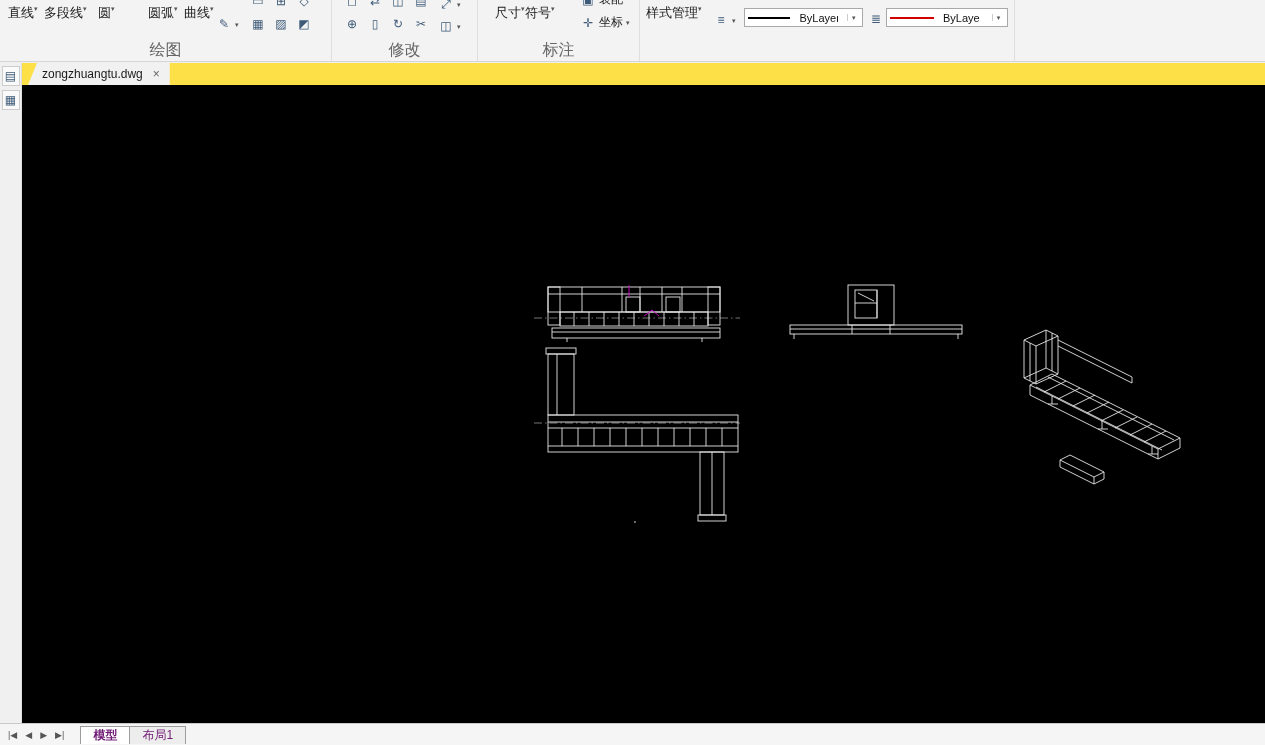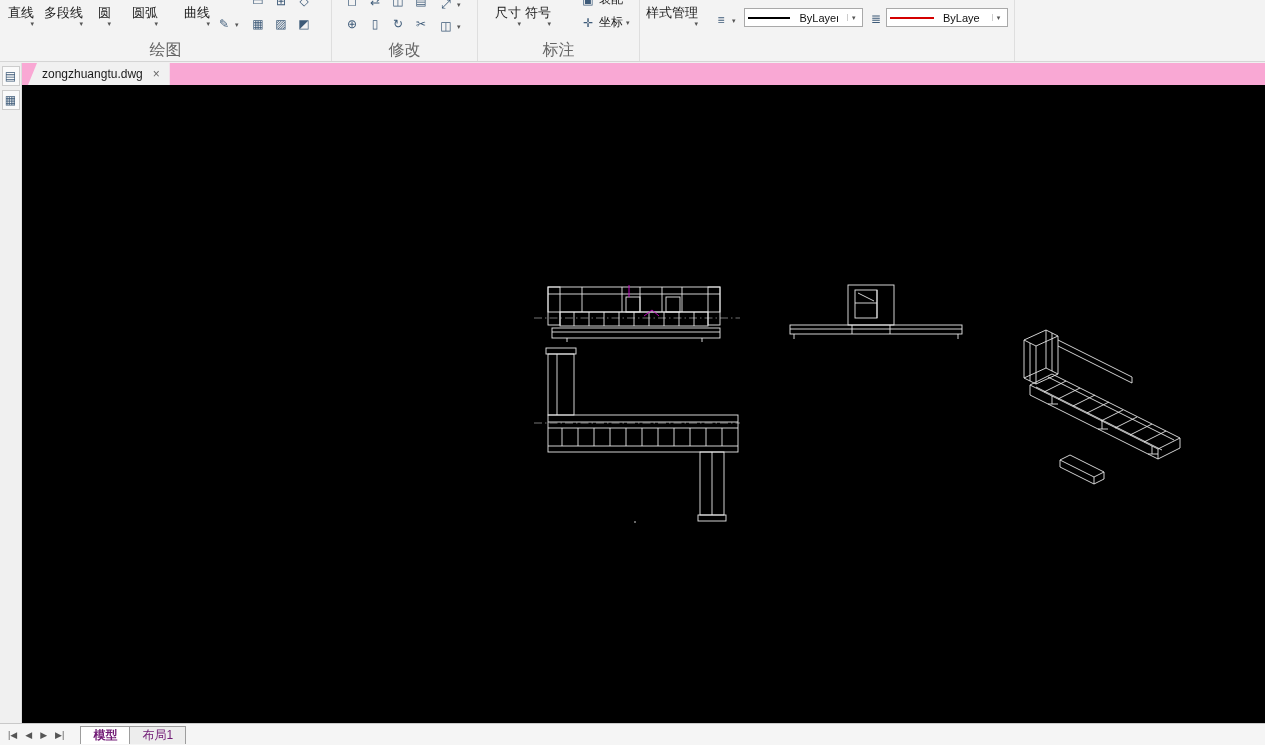--- a/index.html
+++ b/index.html
@@ -5,21 +5,21 @@
   *{margin:0;padding:0;box-sizing:border-box;font-family:"Liberation Sans",sans-serif}
   html,body{width:1265px;height:745px;overflow:hidden;background:#f0f0f0}
   body{position:relative}
 
   
   .ribbon{position:absolute;left:0;top:0;width:1265px;height:62px;background:#f3f3f3;
           border-bottom:1px solid #d5d5d5;overflow:hidden}
   .group{position:absolute;top:0;height:62px;border-right:1px solid #dedede}
   .group-label{position:absolute;bottom:1px;left:0;right:0;text-align:center;
                font-size:16px;color:#666;pointer-events:none}
-  .ttool{position:absolute;top:5px;display:flex;flex-direction:column;align-items:flex-end;
+  .ttool{position:absolute;top:5px;display:flex;flex-direction:row;align-items:flex-start;
          font-size:13px;color:#1b1b1b;line-height:15px;cursor:default}
   .caret{font-size:7px;color:#555;line-height:7px}
   .caret::before{content:"▾"}
   .icon18{width:20px;height:20px;display:flex;align-items:center;justify-content:center;
           font-size:13px;color:#3d5a78;border:1px solid transparent}
   .igrid{position:absolute;display:grid;grid-template-columns:repeat(3,22px);grid-auto-rows:22px;gap:1px}
   .igrid4{position:absolute;display:grid;grid-template-columns:repeat(4,22px);grid-auto-rows:22px;gap:1px}
   .hrow{position:absolute;display:flex;align-items:center;gap:3px;font-size:12px;color:#1b1b1b}
   .combo{position:absolute;top:8px;height:19px;background:#fff;border:1px solid #a9a9a9;
          display:flex;align-items:center;padding:0 3px;gap:9px}
@@ -50,21 +50,21 @@
   .g-scale::before{content:"⤢"}
   .g-asm::before{content:"▣"}
   .g-coord::before{content:"✛"}
   .g-linetype::before{content:"≡"}
   .g-lweight::before{content:"≣"}
   .g-paste::before{content:"▤"}
   .g-copy::before{content:"◪"}
   .g-brush::before{content:"✚"}
 
   
-  .tabbar{position:absolute;left:22px;top:63px;right:0;height:22px;background:#f9a8d4}
+  .tabbar{position:absolute;left:22px;top:63px;right:0;height:22px;background:#fde047}
   .doctab{position:absolute;left:6px;top:0;height:22px;background:#f1f1f1;
           display:flex;align-items:center;padding:0 10px 0 14px;gap:10px;
           clip-path:polygon(9px 0,100% 0,100% 100%,0 100%)}
   .doctab .dt-title{font-size:12px;color:#1b1b1b}
   .doctab .dt-close{font-size:12px;color:#666;cursor:default}
 
   
   .sidestrip{position:absolute;left:0;top:63px;width:22px;bottom:22px;background:#f0f0f0;
              border-right:1px solid #ddd;display:flex;flex-direction:column;align-items:center;
              padding-top:3px;gap:4px}
@@ -94,21 +94,21 @@
       <span class="caret" data-name="chevron-down-icon"></span>
     </div>
     <div class="ttool" data-name="polyline-button" style="left:44px">
       <span data-name="polyline-button-label">多段线</span>
       <span class="caret" data-name="chevron-down-icon"></span>
     </div>
     <div class="ttool" data-name="circle-button" style="left:98px">
       <span data-name="circle-button-label">圆</span>
       <span class="caret" data-name="chevron-down-icon"></span>
     </div>
-    <div class="ttool" data-name="arc-button" style="left:132px">
+    <div class="ttool" data-name="arc-button" style="left:148px">
       <span data-name="arc-button-label">圆弧</span>
       <span class="caret" data-name="chevron-down-icon"></span>
     </div>
     <div class="ttool" data-name="spline-button" style="left:184px">
       <span data-name="spline-button-label">曲线</span>
       <span class="caret" data-name="chevron-down-icon"></span>
     </div>
     <div class="hrow" data-name="sketch-button" style="left:216px;top:16px">
       <span class="gi g-pencil" data-name="pencil-icon"></span>
       <span class="caret" data-name="chevron-down-icon"></span>

